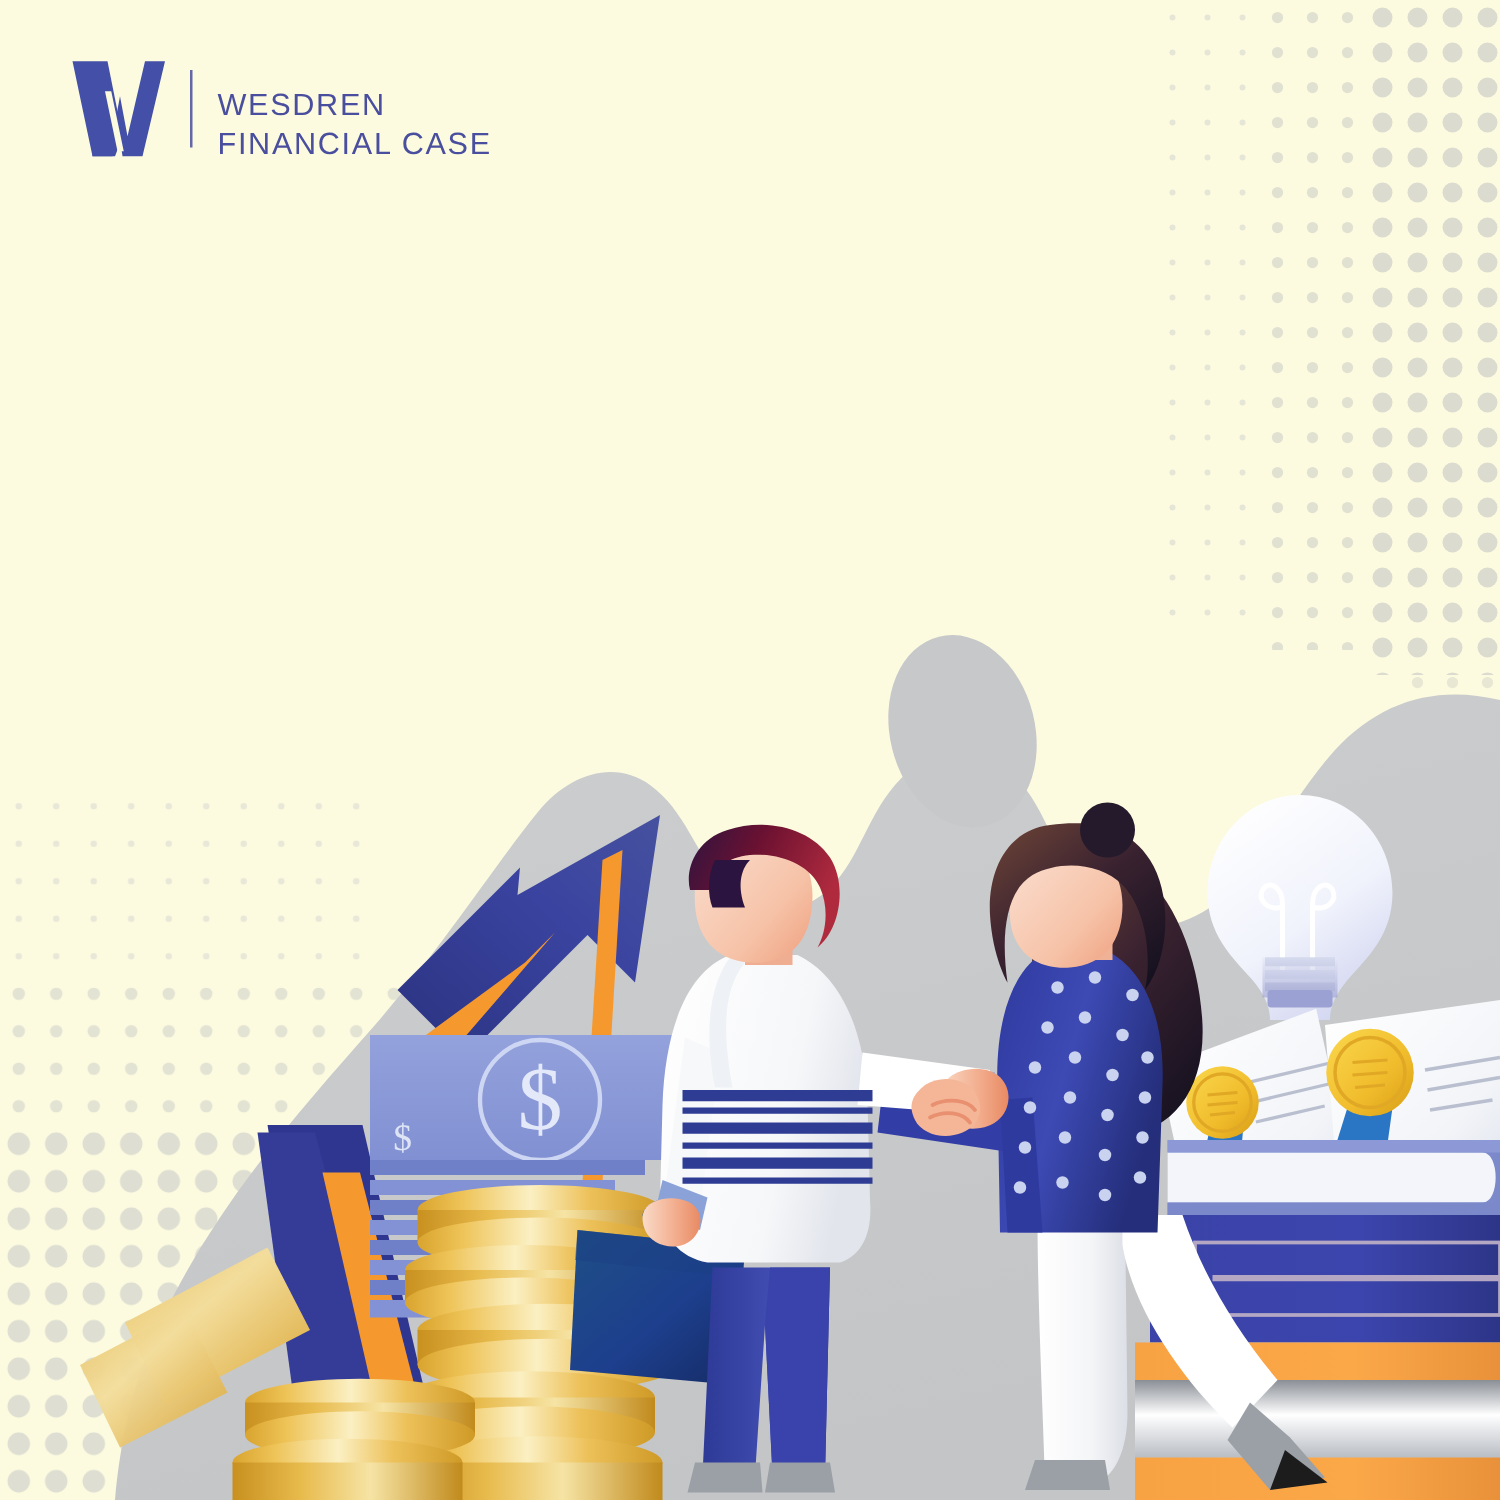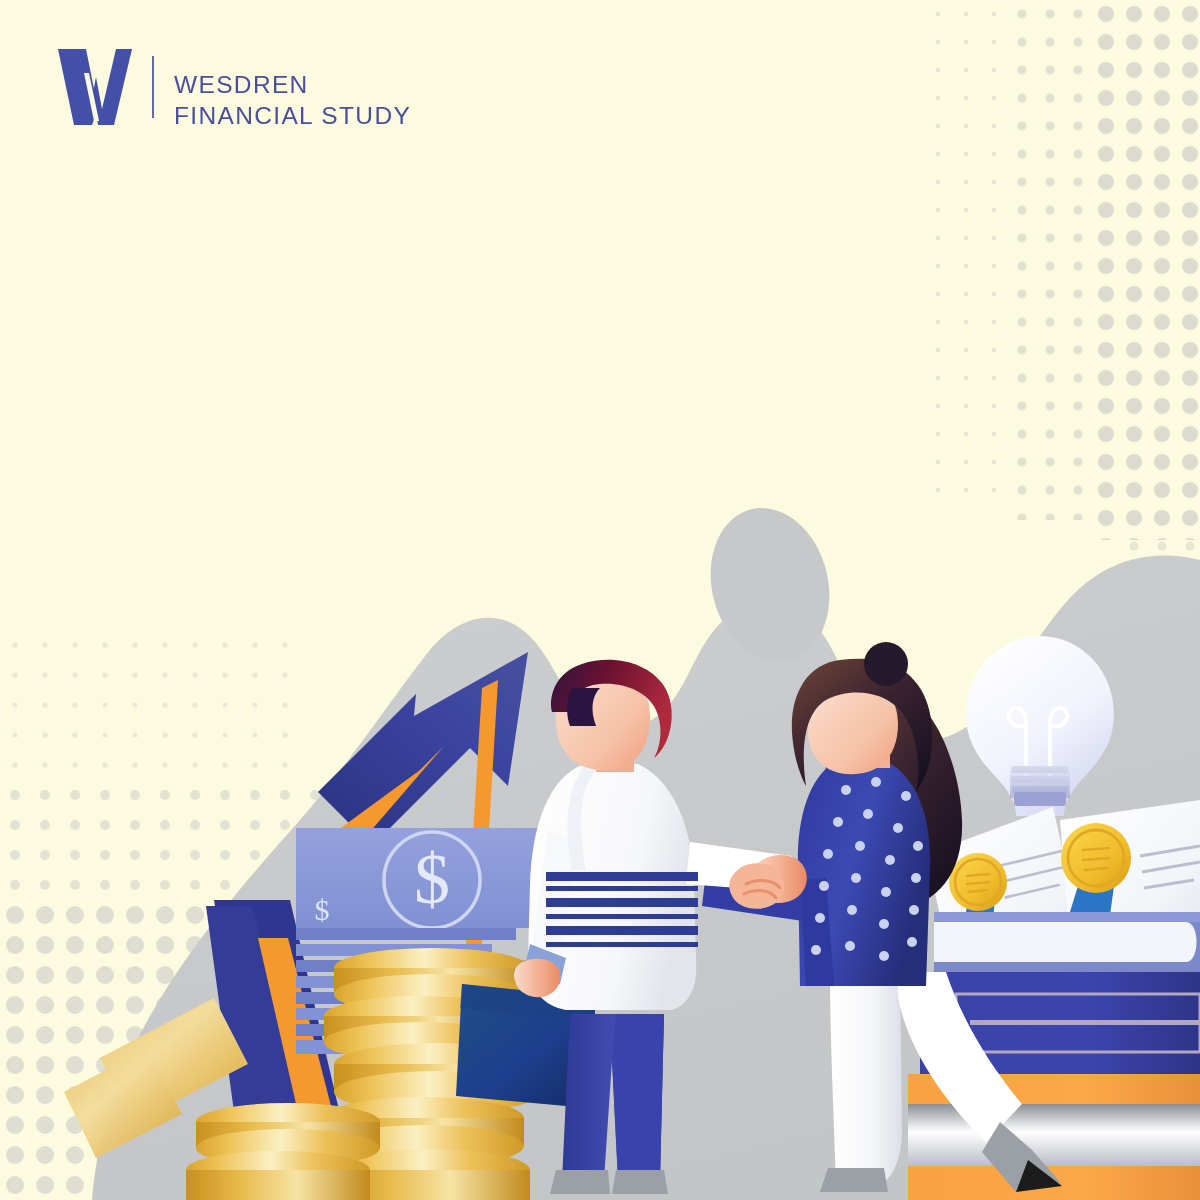--- a/index.html
+++ b/index.html
@@ -523,18 +523,18 @@
 
   <div class="logo-block">
     <svg class="logo-mark" viewBox="0 0 78 80" xmlns="http://www.w3.org/2000/svg">
       <path d="M2,2 L20,2 L34,62 L40,30 L46,62 L60,2 L76,2 L58,78 L42,78 L38,52 L34,78 L18,78 Z" fill="#4450a8"></path>
       <path d="M20,2 L30,2 L42,62 L36,78 L18,78 Z" fill="#4450a8"></path>
       <path d="M28,26 L33,26 L43,74 L38,74 Z" fill="#fcfbdf"></path>
     </svg>
     <div class="logo-divider"></div>
     <div class="logo-text">
       <span>WESDREN</span>
-      <span>FINANCIAL STUDY</span>
+      <span>FINANCIAL CASE</span>
     </div>
   </div>
 
 
 </div>
 
 </body></html>

